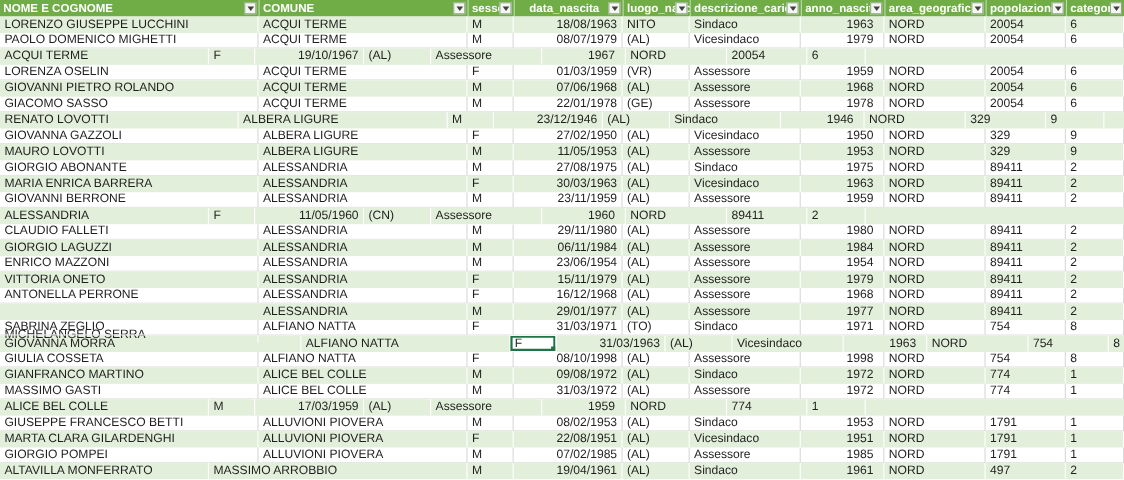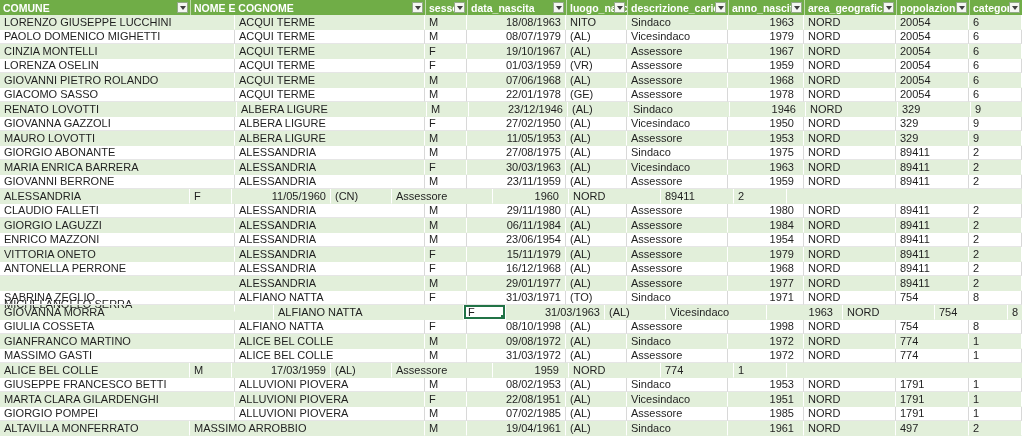--- a/index.html
+++ b/index.html
@@ -59,33 +59,33 @@
   .cell.selected::after{
     content:"";position:absolute;right:0;bottom:0;width:4px;height:4px;
     background:var(--sel);
   }
 </style>
 </head>
 <body>
 
 <div class="sheet">
   <div class="hrow">
+      <div class="hcell" style="width: 235px;">
+        <span class="hlabel">NOME E COGNOME</span>
+        <span class="fbtn"></span>
+      </div>
       <div class="hcell" style="width: 190px;">
         <span class="hlabel">COMUNE</span>
         <span class="fbtn"></span>
       </div>
-      <div class="hcell" style="width: 235px;">
-        <span class="hlabel">NOME E COGNOME</span>
-        <span class="fbtn"></span>
-      </div>
       <div class="hcell" style="width: 42px;">
         <span class="hlabel">sesso</span>
         <span class="fbtn"></span>
       </div>
-      <div class="hcell" style="width: 99px;">
+      <div class="hcell" style="width: 99px; justify-content: center;">
         <span class="hlabel">data_nascita</span>
         <span class="fbtn"></span>
       </div>
       <div class="hcell" style="width: 61px;">
         <span class="hlabel">luogo_nascita</span>
         <span class="fbtn"></span>
       </div>
       <div class="hcell" style="width: 101px;">
         <span class="hlabel">descrizione_carica</span>
         <span class="fbtn"></span>
@@ -126,21 +126,20 @@
         <div class="cell l" style="width: 42px;">M</div>
         <div class="cell r" style="width: 99px; padding-right: 4px;">08/07/1979</div>
         <div class="cell l" style="width: 61px;">(AL)</div>
         <div class="cell l" style="width: 101px;">Vicesindaco</div>
         <div class="cell r" style="width: 76px; padding-right: 9px;">1979</div>
         <div class="cell l" style="width: 92px;">NORD</div>
         <div class="cell l" style="width: 73px;">20054</div>
         <div class="cell l" style="width: 53px;">6</div>
       </div>
       <div class="row band">
-        <div class="cell l" style="width: 235px;">CINZIA MONTELLI</div>
         <div class="cell l" style="width: 190px;">ACQUI TERME</div>
         <div class="cell l" style="width: 42px;">F</div>
         <div class="cell r" style="width: 99px; padding-right: 4px;">19/10/1967</div>
         <div class="cell l" style="width: 61px;">(AL)</div>
         <div class="cell l" style="width: 101px;">Assessore</div>
         <div class="cell r" style="width: 76px; padding-right: 9px;">1967</div>
         <div class="cell l" style="width: 92px;">NORD</div>
         <div class="cell l" style="width: 73px;">20054</div>
         <div class="cell l" style="width: 53px;">6</div>
       </div>
@@ -174,21 +173,21 @@
         <div class="cell l" style="width: 42px;">M</div>
         <div class="cell r" style="width: 99px; padding-right: 4px;">22/01/1978</div>
         <div class="cell l" style="width: 61px;">(GE)</div>
         <div class="cell l" style="width: 101px;">Assessore</div>
         <div class="cell r" style="width: 76px; padding-right: 9px;">1978</div>
         <div class="cell l" style="width: 92px;">NORD</div>
         <div class="cell l" style="width: 73px;">20054</div>
         <div class="cell l" style="width: 53px;">6</div>
       </div>
       <div class="row band">
-        <div class="cell l" style="width: 237px;">RENATO LOVOTTI</div>
+        <div class="cell l" style="width: 217px;">RENATO LOVOTTI</div>
         <div class="cell l" style="width: 190px;">ALBERA LIGURE</div>
         <div class="cell l" style="width: 42px;">M</div>
         <div class="cell r" style="width: 99px; padding-right: 4px;">23/12/1946</div>
         <div class="cell l" style="width: 61px;">(AL)</div>
         <div class="cell l" style="width: 101px;">Sindaco</div>
         <div class="cell r" style="width: 76px; padding-right: 9px;">1946</div>
         <div class="cell l" style="width: 92px;">NORD</div>
         <div class="cell l" style="width: 73px;">329</div>
         <div class="cell l" style="width: 53px;">9</div>
       </div>

